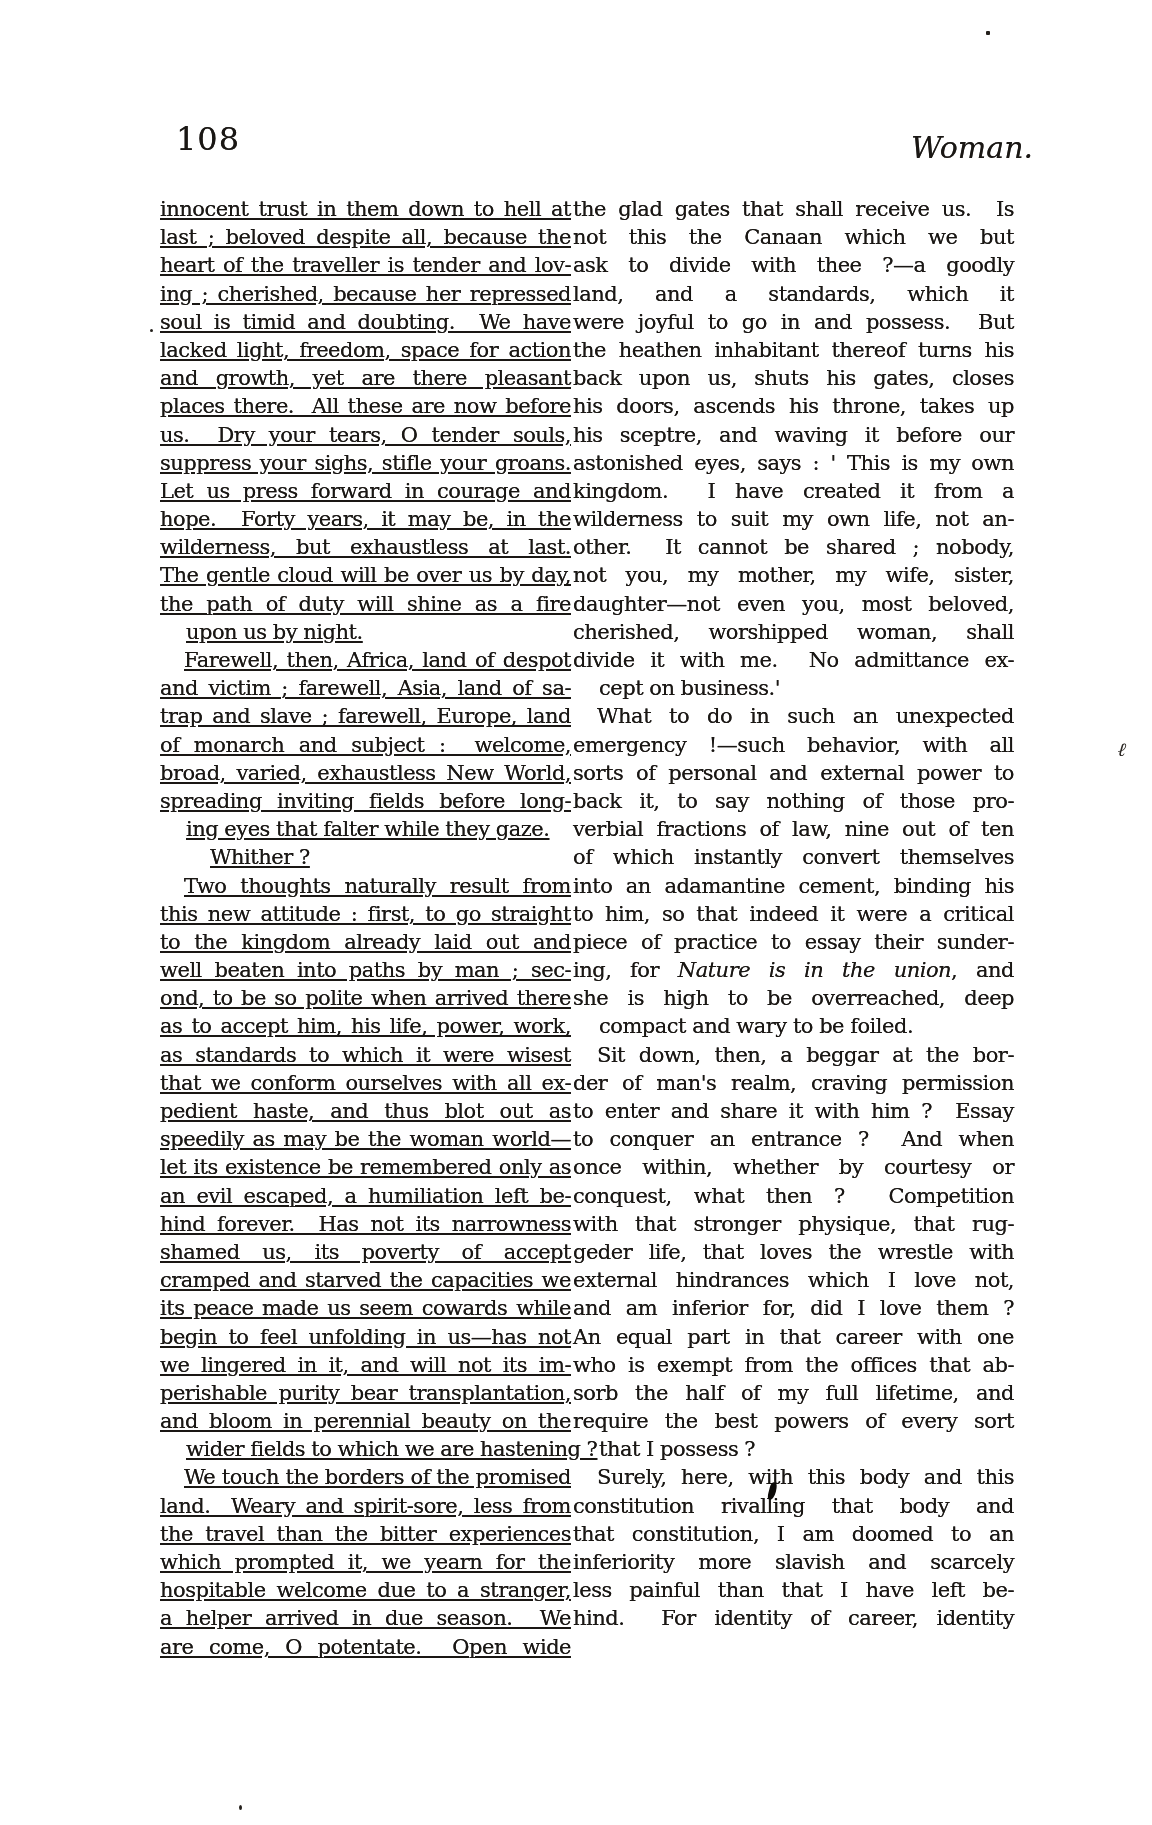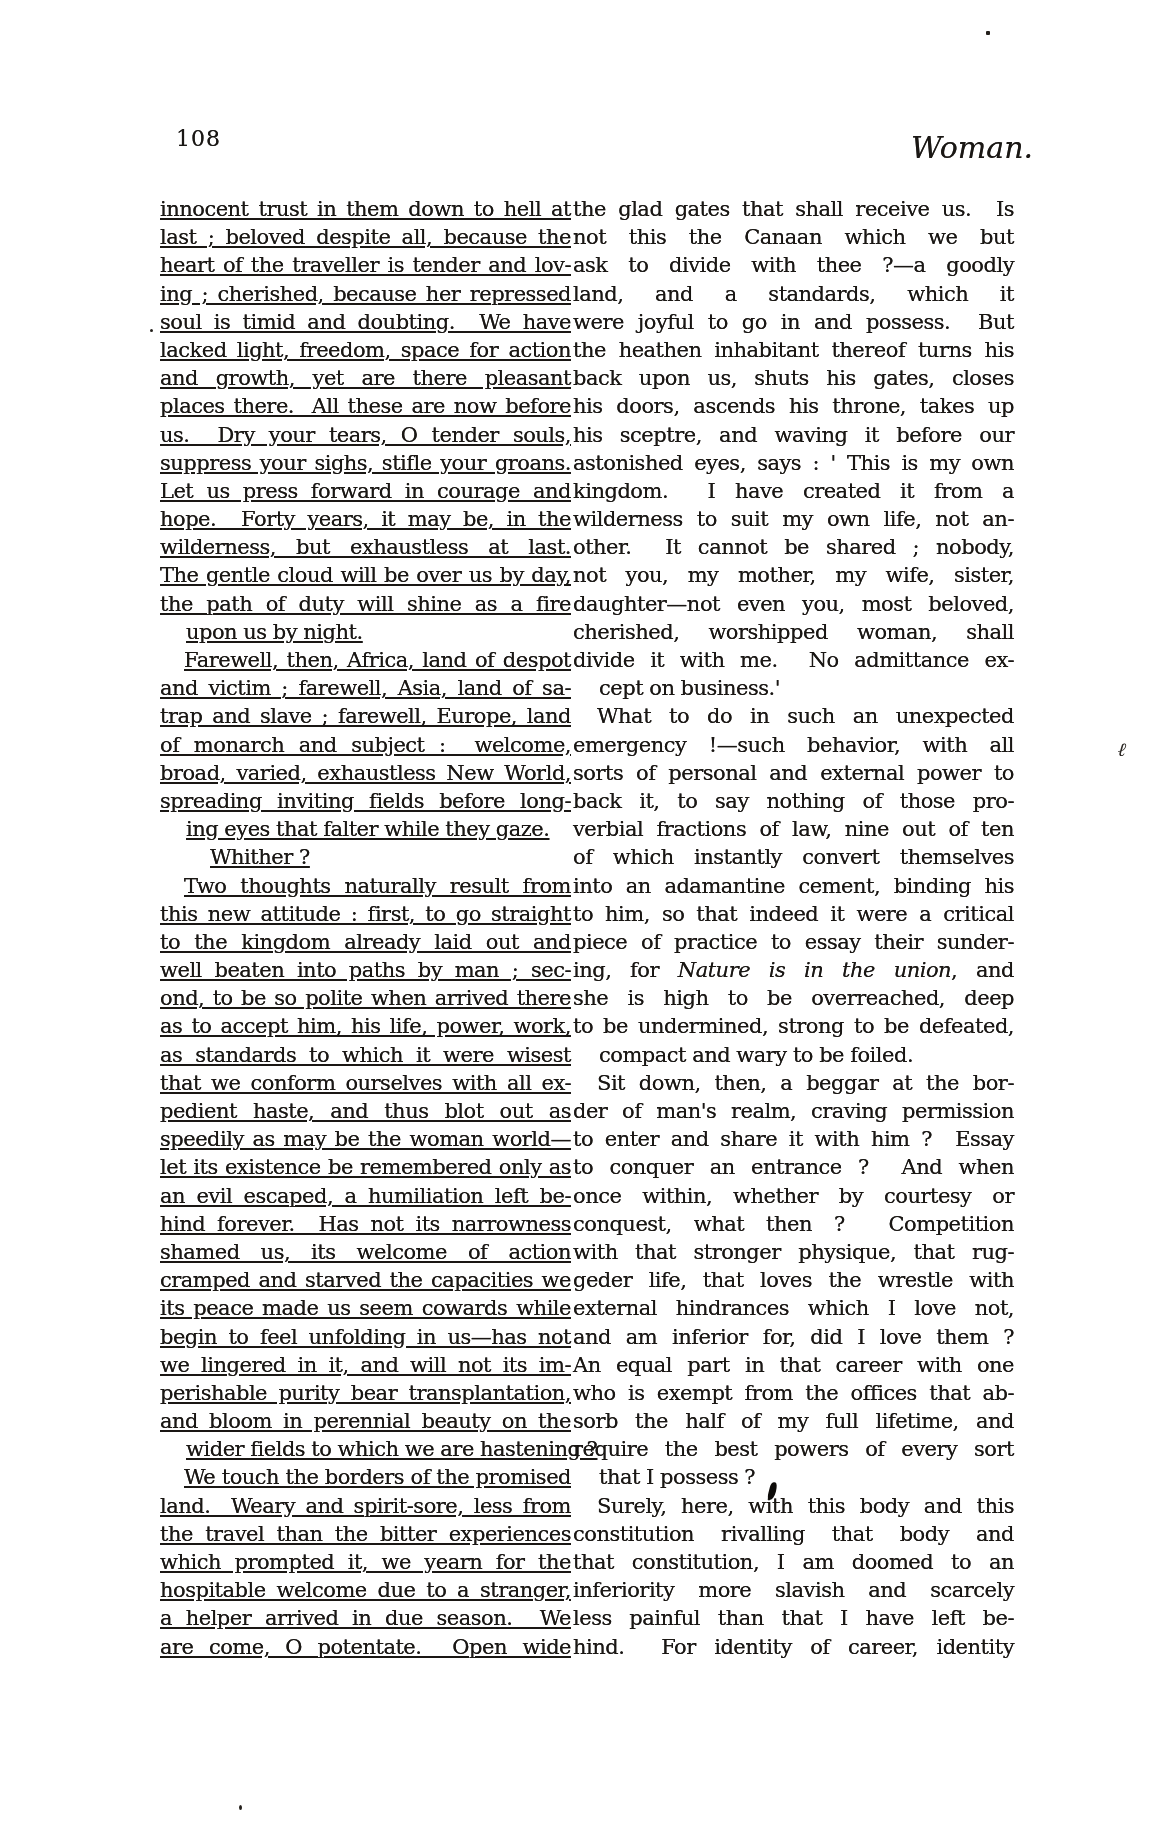--- a/index.html
+++ b/index.html
@@ -8,21 +8,21 @@
     background: #ffffff;
     position: relative;
     font-family: "DejaVu Serif", serif;
     color: #1a1714;
     overflow: hidden;
   }
   .page { position: absolute; inset: 0; }
 
   .pagenum {
     position: absolute; left: 176px; top: 126px;
-    font-size: 22px; line-height: 26px; letter-spacing: 1px;
+    font-size: 32px; line-height: 26px; letter-spacing: 1px;
     text-shadow: 0 0 0.5px rgba(10,8,6,0.75);
   }
   .title-wrap {
     position: absolute; left: 164px; top: 132px; width: 869px;
     text-align: right;
   }
   .title {
     font-style: italic; font-size: 30px; line-height: 32px;
     text-shadow: 0 0 0.5px rgba(10,8,6,0.7);
   }
@@ -100,21 +100,21 @@
       <div class="line">well beaten into paths by man ; sec-</div>
       <div class="line">ond, to be so polite when arrived there</div>
       <div class="line">as to accept him, his life, power, work,</div>
       <div class="line">as standards to which it were wisest</div>
       <div class="line">that we conform ourselves with all ex-</div>
       <div class="line">pedient haste, and thus blot out as</div>
       <div class="line">speedily as may be the woman world—</div>
       <div class="line">let its existence be remembered only as</div>
       <div class="line">an evil escaped, a humiliation left be-</div>
       <div class="line">hind forever.&nbsp; Has not its narrowness</div>
-      <div class="line">shamed us, its welcome of action</div>
+      <div class="line">shamed us, its poverty of accept</div>
       <div class="line">cramped and starved the capacities we</div>
       <div class="line">its peace made us seem cowards while</div>
       <div class="line">begin to feel unfolding in us—has not</div>
       <div class="line">we lingered in it, and will not its im-</div>
       <div class="line">perishable purity bear transplantation,</div>
       <div class="line">and bloom in perennial beauty on the</div>
       <div class="line end">wider fields to which we are hastening ?</div>
       <div class="line indent">We touch the borders of the promised</div>
       <div class="line">land.&nbsp; Weary and spirit-sore, less from</div>
       <div class="line">the travel than the bitter experiences</div>
@@ -147,21 +147,20 @@
       <div class="line">emergency !—such behavior, with all</div>
       <div class="line">sorts of personal and external power to</div>
       <div class="line">back it, to say nothing of those pro-</div>
       <div class="line">verbial fractions of law, nine out of ten</div>
       <div class="line">of which instantly convert themselves</div>
       <div class="line">into an adamantine cement, binding his</div>
       <div class="line">to him, so that indeed it were a critical</div>
       <div class="line">piece of practice to essay their sunder-</div>
       <div class="line"><span>ing, for </span><span class="it">Nature is in the union</span><span>, and</span></div>
       <div class="line">she is high to be overreached, deep</div>
-      <div class="line">to be undermined, strong to be defeated,</div>
       <div class="line end">compact and wary to be foiled.</div>
       <div class="line indent">Sit down, then, a beggar at the bor-</div>
       <div class="line">der of man's realm, craving permission</div>
       <div class="line">to enter and share it with him ?&nbsp; Essay</div>
       <div class="line">to conquer an entrance ?&nbsp; And when</div>
       <div class="line">once within, whether by courtesy or</div>
       <div class="line">conquest, what then ?&nbsp; Competition</div>
       <div class="line">with that stronger physique, that rug-</div>
       <div class="line">geder life, that loves the wrestle with</div>
       <div class="line">external hindrances which I love not,</div>

